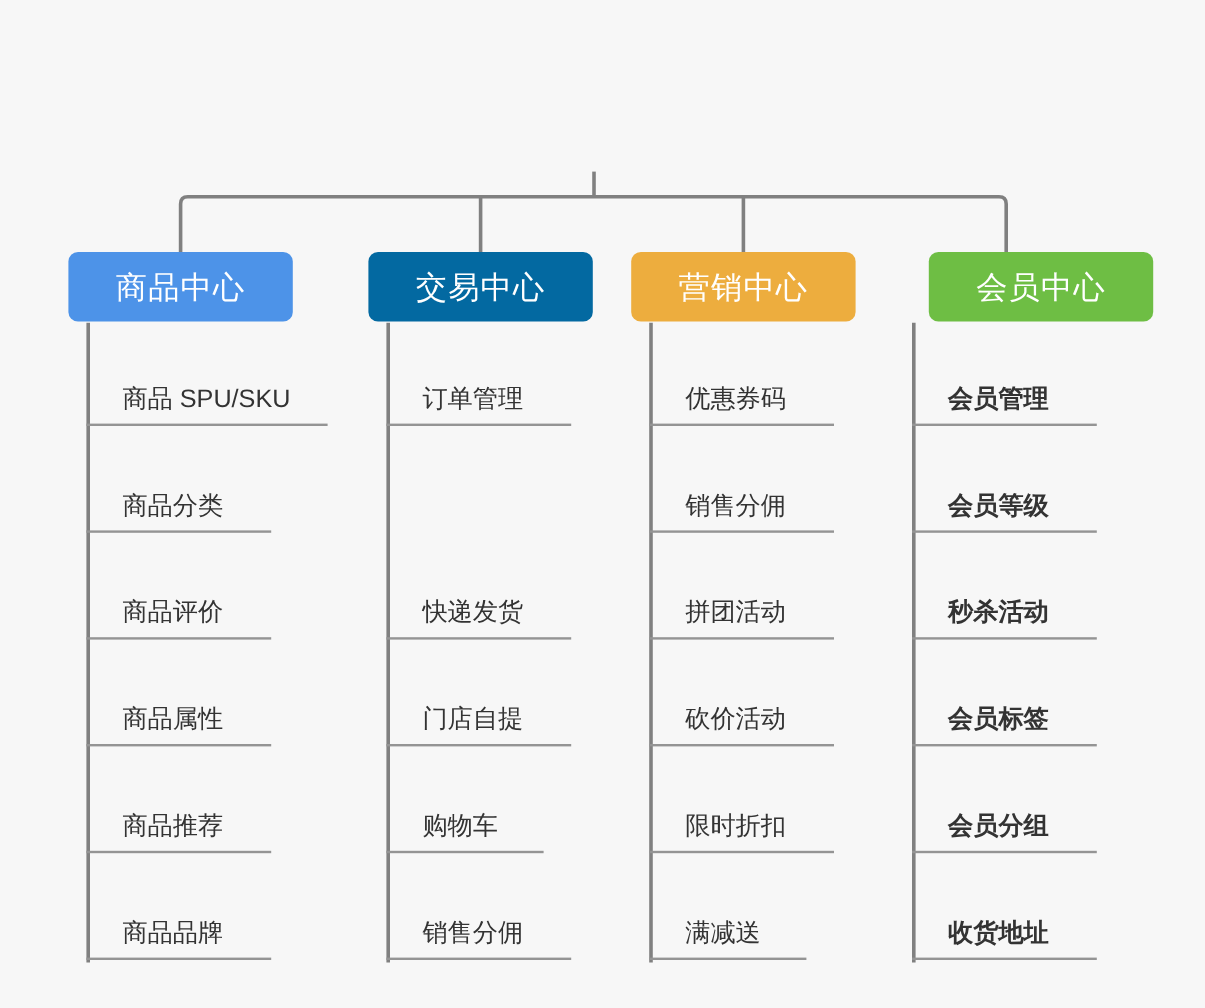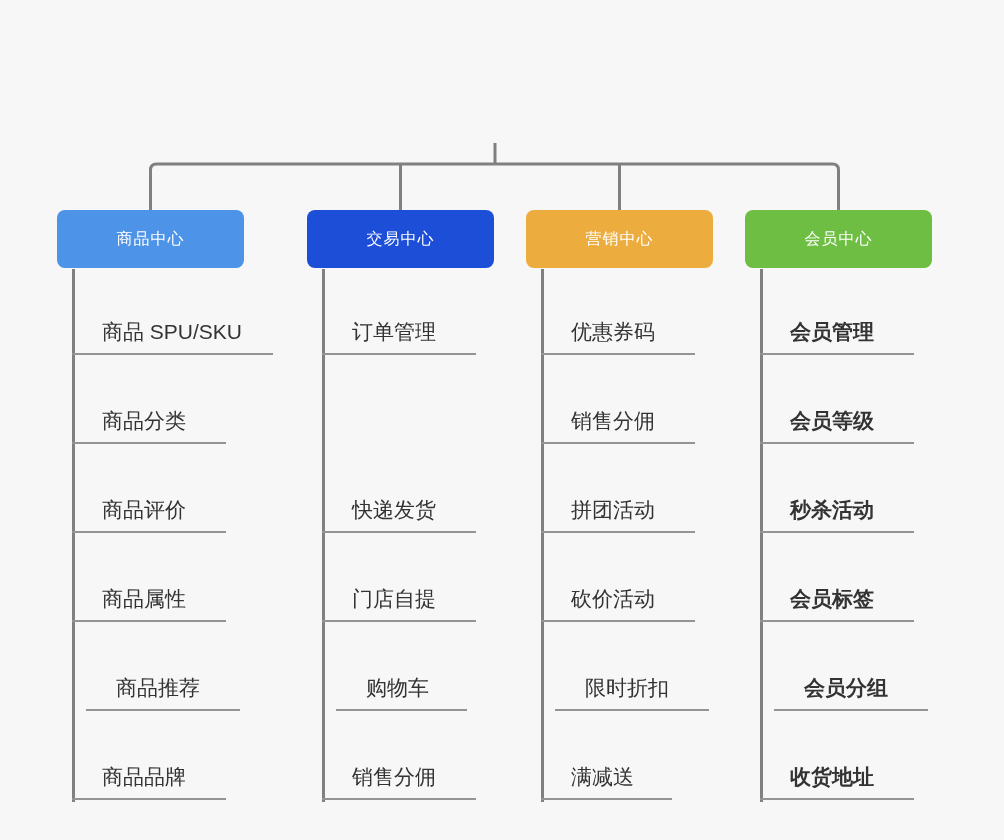--- a/index.html
+++ b/index.html
@@ -24,37 +24,37 @@
   }
   .root-title {
     font-size: 42px; font-weight: bold; color: #f0a73a; letter-spacing: 2px;
   }
   .doge { width: 48px; height: 48px; display: inline-block; }
 
   
   .branch {
     position: absolute; top: 210px; width: 187px; height: 58px;
     border-radius: 8px;
-    color: #ffffff; font-size: 16px; letter-spacing: 1px;
+    color: #ffffff; font-size: 26px; letter-spacing: 1px;
     display: flex; align-items: center; justify-content: center;
     cursor: default;
   }
-  .b0 { left: 57px; }  .b1 { left: 307px; }  .b2 { left: 526px; }  .b3 { left: 745px; }
+  .b0 { left: 57px; }  .b1 { left: 307px; }  .b2 { left: 526px; }  .b3 { left: 774px; }
 
   
   .leaf {
     position: absolute; height: 42px; width: 154px;
     border-bottom: 2px solid #949494;
     padding: 0 0 7px 30px;
     display: flex; align-items: flex-end;
     font-size: 21px; color: #333333; white-space: nowrap; text-align: right;
   }
   .c0 { left: 72px; }  .c1 { left: 322px; }  .c2 { left: 541px; }  .c3 { left: 760px; font-weight: bold; }
   .r0 { top: 313px; } .r1 { top: 402px; } .r2 { top: 491px; }
-  .r3 { top: 580px; } .r4 { top: 669px; margin-left: 14px; } .r5 { top: 758px; }
+  .r3 { top: 580px; } .r4 { top: 669px; } .r5 { top: 758px; }
   .w-wide { width: 201px; }
   .w-narrow { width: 131px; }
 </style>
 </head>
 <body>
 
 <div class="canvas">
 
   <svg class="connectors" width="1004" height="840">
     <g stroke="#808080" stroke-width="3" fill="none">
@@ -64,21 +64,21 @@
       <path d="M619.5 164 V211"></path>
       <path d="M73.5 269 V802"></path>
       <path d="M323.5 269 V802"></path>
       <path d="M542.5 269 V802"></path>
       <path d="M761.5 269 V802"></path>
     </g>
   </svg>
 
 
   <div class="branch b0" style="background: rgb(77, 147, 232);">商品中心</div>
-  <div class="branch b1" style="background: #1d4ed8;">交易中心</div>
+  <div class="branch b1" style="background: #0369a1;">交易中心</div>
   <div class="branch b2" style="background: rgb(237, 173, 62);">营销中心</div>
   <div class="branch b3" style="background: rgb(110, 190, 68);">会员中心</div>
 
   <div class="leaf c0 r0 w-wide">商品 SPU/SKU</div>
   <div class="leaf c0 r1">商品分类</div>
   <div class="leaf c0 r2">商品评价</div>
   <div class="leaf c0 r3">商品属性</div>
   <div class="leaf c0 r4">商品推荐</div>
   <div class="leaf c0 r5">商品品牌</div>
 

